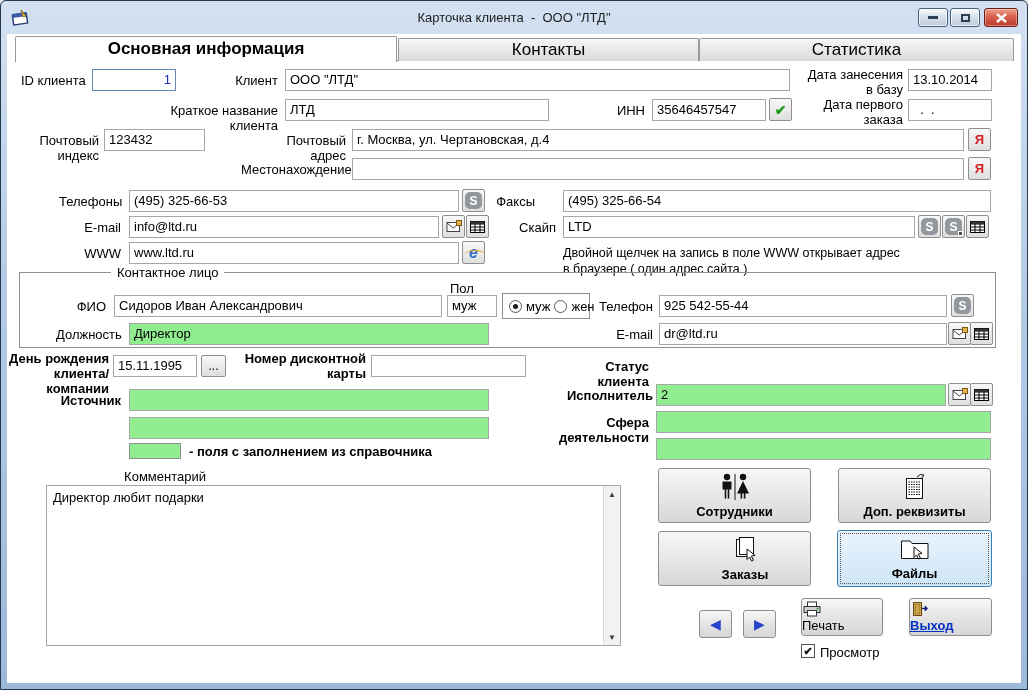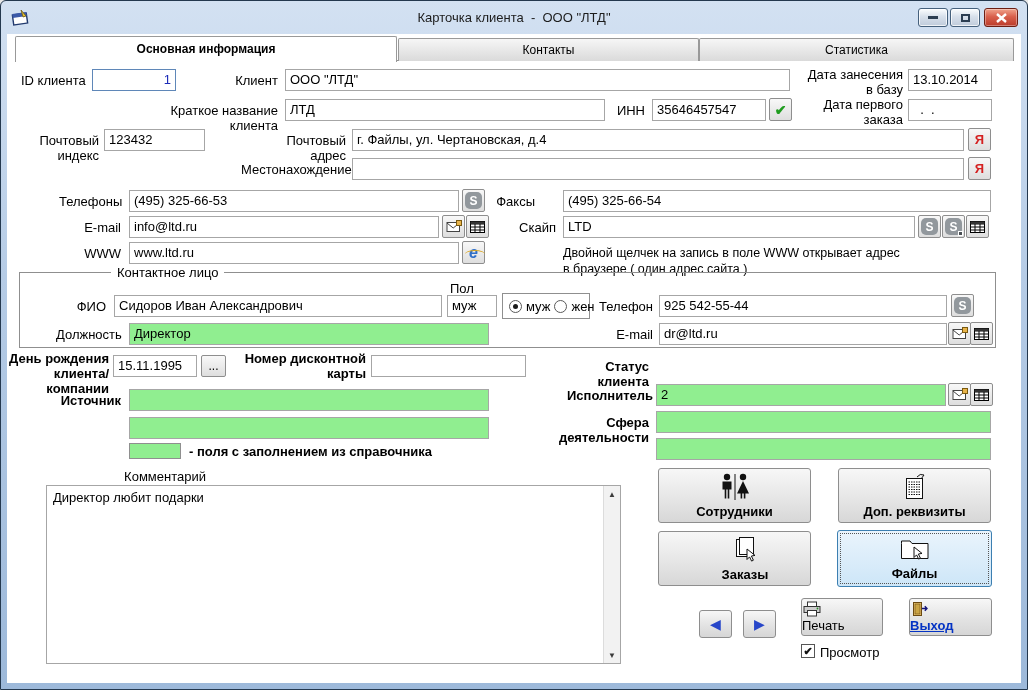--- a/index.html
+++ b/index.html
@@ -32,21 +32,21 @@
     box-shadow:inset 0 0 0 1px rgba(255,255,255,.35);
   }
   .glyph-min { width:10px; height:3px; background:#2c3e52; }
   .glyph-max { width:9px; height:8px; border:2px solid #2c3e52; background:transparent; }
 
   .client-area { position:absolute; left:6px; top:33px; right:6px; bottom:6px; background:#fff; }
 
   
   .tabstrip { position:absolute; left:14px; top:35px; width:999px; height:25px; border-bottom:1px solid #919191; }
   .tab {
-    position:absolute; top:2px; height:23px; line-height:22px; text-align:center; font-size:12px;
+    position:absolute; top:2px; height:23px; line-height:22px; text-align:center; font-size:17px;
     background:linear-gradient(#f6f6f6,#dadada); border:1px solid #999; border-bottom:none;
     border-radius:2px 2px 0 0; cursor:default;
   }
   .tab.active {
     top:0; height:26px; line-height:24px; background:#fff; font-weight:bold; z-index:3;
   }
 
   .lbl { position:absolute; font-size:13px; color:#000; line-height:15px; white-space:pre-line; }
   .r { text-align:right; }
   .b { font-weight:bold; }
@@ -152,34 +152,34 @@
 
   <span class="lbl" style="left:20px; top:72px; width:66px;">ID клиента</span>
   <div class="inp id-field" style="left:91px; top:68px; width:84px;">1</div>
   <span class="lbl r" style="left:225px; top:72px; width:52px;">Клиент</span>
   <div class="inp" style="left:284px; top:68px; width:505px;">ООО "ЛТД"</div>
   <span class="lbl r" style="left:797px; top:66px; width:105px;">Дата занесения
 в базу</span>
   <div class="inp" style="left:907px; top:68px; width:84px;">13.10.2014</div>
 
   <span class="lbl r" style="left:120px; top:102px; width:157px;">Краткое название клиента</span>
-  <div class="inp" style="left:284px; top:98px; width:320px;">ЛТД</div>
+  <div class="inp" style="left:284px; top:98px; width:264px;">ЛТД</div>
   <span class="lbl r" style="left:608px; top:102px; width:36px;">ИНН</span>
   <div class="inp" style="left:651px; top:98px; width:114px;">35646457547</div>
   <div class="ibtn" style="left:768px; top:97px;">
     <span class="chk">✔</span>
   </div>
   <span class="lbl r" style="left:797px; top:96px; width:105px;">Дата первого
 заказа</span>
   <div class="inp" style="left:907px; top:98px; width:84px;">  .  .</div>
 
   <span class="lbl r" style="left:6px; top:132px; width:92px;">Почтовый индекс</span>
   <div class="inp" style="left:103px; top:128px; width:101px;">123432</div>
   <span class="lbl r" style="left:253px; top:132px; width:92px;">Почтовый адрес</span>
-  <div class="inp" style="left:351px; top:128px; width:612px;">г. Файлы, ул. Чертановская, д.4</div>
+  <div class="inp" style="left:351px; top:128px; width:612px;">г. Москва, ул. Чертановская, д.4</div>
   <div class="ibtn" style="left:967px; top:127px;">
     <span class="ya">Я</span>
   </div>
 
   <span class="lbl r" style="left:240px; top:161px; width:105px;">Местонахождение</span>
   <div class="inp" style="left:351px; top:157px; width:612px;"></div>
   <div class="ibtn" style="left:967px; top:156px;">
     <span class="ya">Я</span>
   </div>
 
@@ -301,21 +301,21 @@
 
   <div class="inp green" style="left:128px; top:416px; width:360px;"></div>
   <span class="lbl r b" style="left:518px; top:414px; width:130px;">Сфера деятельности</span>
   <div class="inp green" style="left:655px; top:410px; width:335px;"></div>
 
   <div class="swatch" style="left:128px; top:442px; width:52px; height:16px;"></div>
   <span class="lbl b" style="left:188px; top:443px; width:320px;">- поля с заполнением из справочника</span>
   <div class="inp green" style="left:655px; top:437px; width:335px;"></div>
 
   <span class="lbl" style="left:45px; top:468px; width:160px;text-align:right;">Комментарий</span>
-  <div class="commentbox" style="left:45px; top:484px; width:575px; height:179px;">
+  <div class="commentbox" style="left:45px; top:484px; width:575px; height:161px;">
     <div class="comment-text">Директор любит подарки</div>
     <div class="vscroll">
       <div class="scroll-arrow up">▲</div>
       <div class="scroll-arrow down">▼</div>
     </div>
   </div>
 
   <div class="bigbtn" style="left:657px; top:467px; width:153px; height:55px;">
     <svg width="36" height="28" viewBox="0 0 36 28">
       <circle cx="10" cy="4" r="3.2" fill="#111"></circle>

